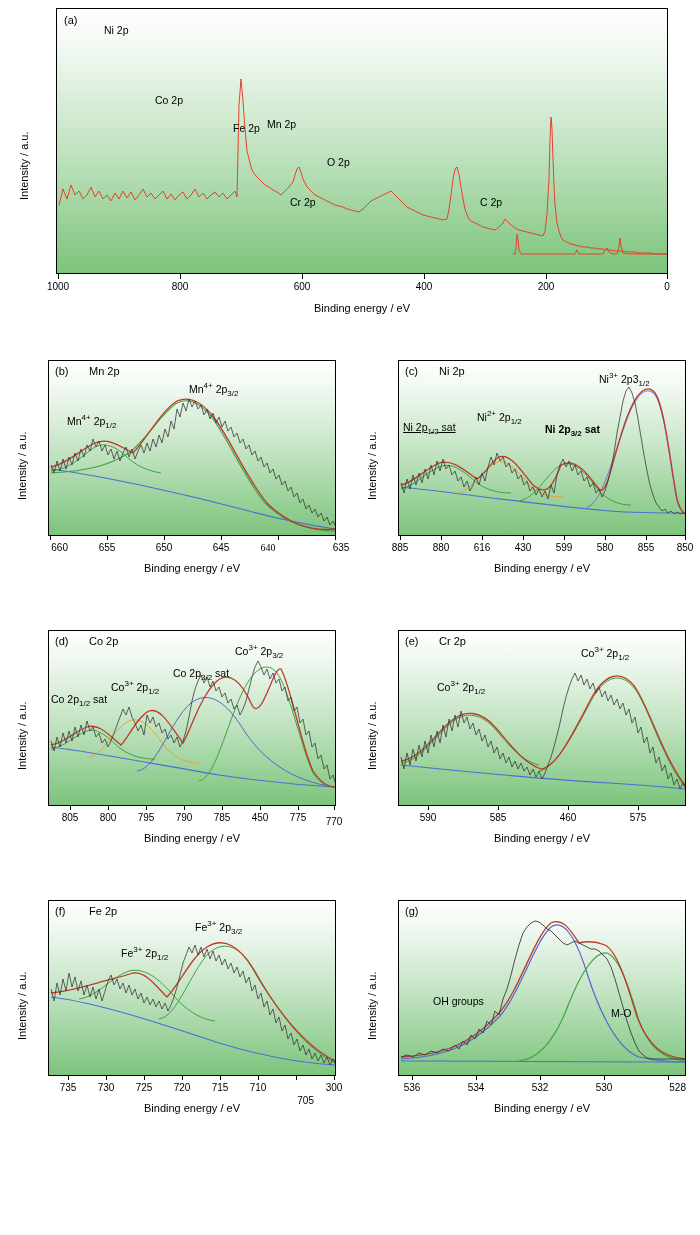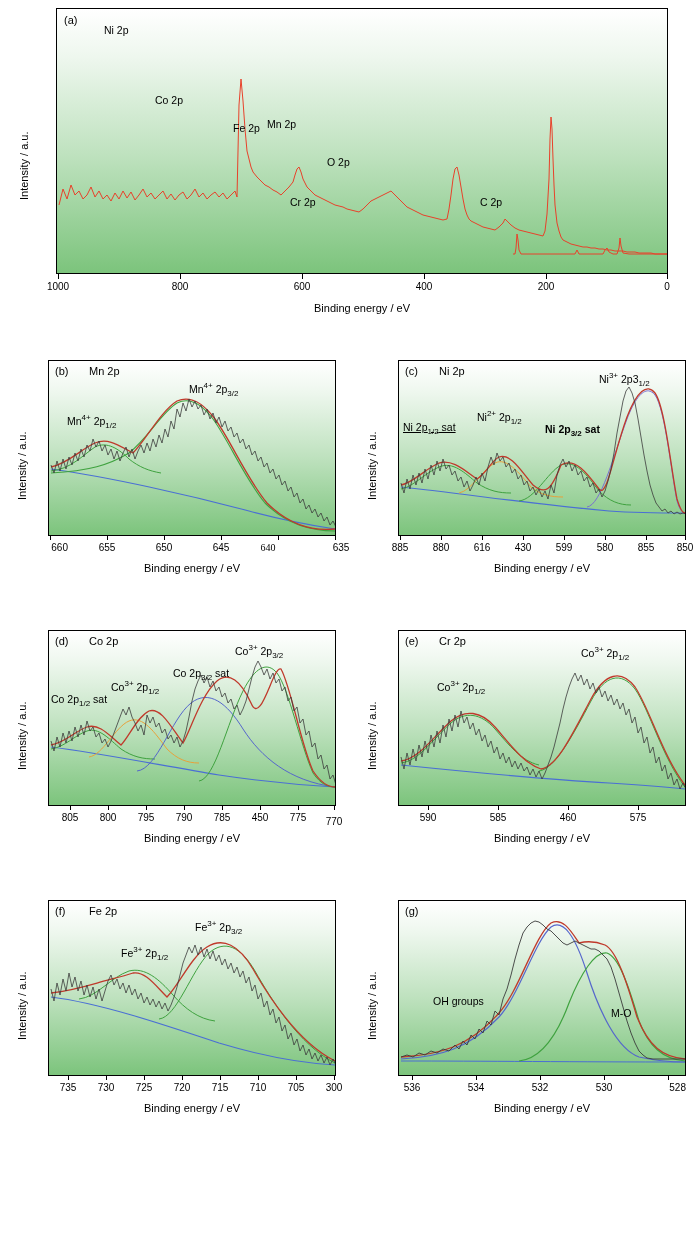--- a/index.html
+++ b/index.html
@@ -243,21 +243,21 @@
     <div class="tick" style="left:258px;top:186px;height:4px;"></div>
     <div class="tick" style="left:296px;top:186px;height:4px;"></div>
     <div class="tick" style="left:334px;top:186px;height:4px;"></div>
 
     <div class="ticklab" style="left:50px;top:192px;width:36px;">735</div>
     <div class="ticklab" style="left:88px;top:192px;width:36px;">730</div>
     <div class="ticklab" style="left:126px;top:192px;width:36px;">725</div>
     <div class="ticklab" style="left:164px;top:192px;width:36px;">720</div>
     <div class="ticklab" style="left:202px;top:192px;width:36px;">715</div>
     <div class="ticklab" style="left:240px;top:192px;width:36px;">710</div>
-    <div class="ticklab" style="left:278px;top:192px;width:36px;">705</div>
+    <div class="ticklab" style="left:278px;top:205px;width:36px;text-align:right;">705</div>
     <div class="ticklab" style="left:316px;top:192px;width:36px;">300</div>
 
     <div class="axis-title" style="left:48px;top:212px;width:288px;">Binding energy / eV</div>
   </div>
 
   <div class="panel" style="left:350px;top:890px;width:350px;height:260px;">
     <div class="plotbox" style="left:48px;top:10px;width:288px;height:176px;">
       <svg width="288" height="176" viewBox="0 0 288 176">
         <path d="M2,160 C80,160 180,161 286,161" fill="none" stroke="#4a6fd4" stroke-width="1"></path>
 

